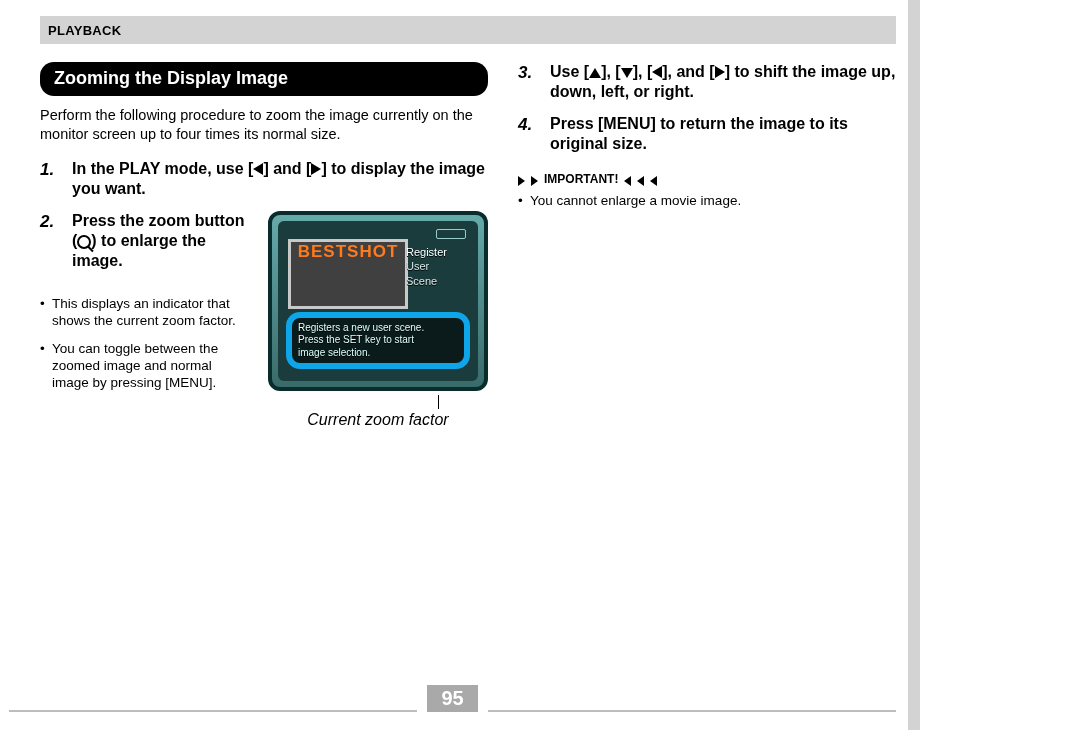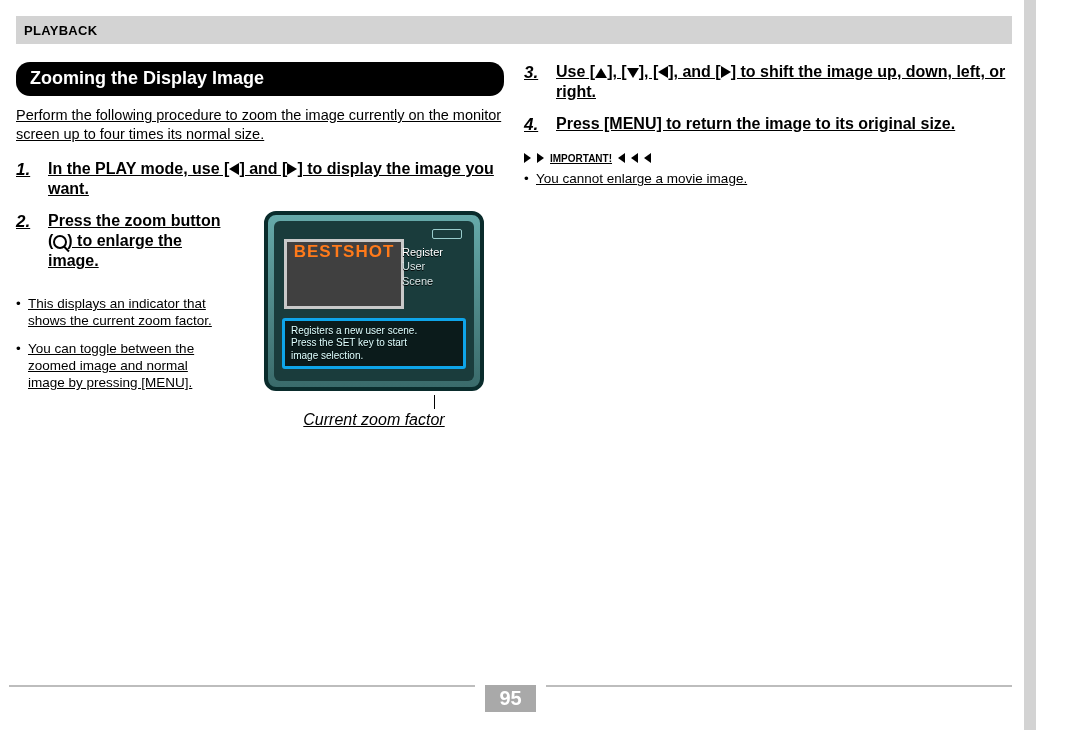--- a/index.html
+++ b/index.html
@@ -1,52 +1,52 @@
 <!DOCTYPE html>
 <html><head>
 <meta charset="utf-8">
 <style>
   * { box-sizing: border-box; margin: 0; padding: 0; }
   html, body { width: 1080px; height: 730px; font-family: Arial, Helvetica, sans-serif; background: #fff; }
-  .page { width: 1036px; height: 730px; padding: 16px 24px 0 16px; position: relative; }
+  .page { width: 920px; height: 730px; padding: 16px 24px 0 40px; position: relative; }
   .header-bar { background: #d3d3d3; height: 28px; display: flex; align-items: center; padding-left: 8px; margin-bottom: 18px; }
   .header-bar span { font-weight: bold; font-size: 13px; letter-spacing: 0.3px; }
-  .columns { display: flex; gap: 20px; text-decoration: underline; }
+  .columns { display: flex; gap: 30px; }
   .col { flex: 1 1 0; }
   .section-pill { background: #000; color: #fff; border-radius: 14px; padding: 6px 14px 7px 14px; font-weight: bold; font-size: 18px; width: 100%; margin-bottom: 10px; }
   .intro { font-size: 14.5px; line-height: 1.28; margin-bottom: 16px; }
   .step { display: flex; gap: 8px; font-weight: bold; font-size: 16px; line-height: 1.25; margin-bottom: 12px; }
   .step .num { font-style: italic; font-weight: bold; width: 24px; flex: 0 0 24px; font-size: 17px; }
   .step .txt { flex: 1; }
   .step2row { display: flex; gap: 18px; align-items: flex-start; }
   .step2left { flex: 0 0 210px; }
   .bullets { font-size: 13.5px; line-height: 1.28; margin-top: 24px; }
   .bullets li { list-style: none; position: relative; padding-left: 12px; margin-bottom: 10px; }
   .bullets li::before { content: "•"; position: absolute; left: 0; top: 0; }
   .figure-wrap { flex: 1; display: flex; flex-direction: column; align-items: center; }
   .lcd { width: 220px; height: 180px; background: linear-gradient(#6aa, #3a6b6b); border: 4px solid #0a2c2c; border-radius: 12px; position: relative; overflow: hidden; }
   .lcd-inner { position: absolute; inset: 6px; background: #1a3c3c; border-radius: 6px; }
   .bestshot { position: absolute; left: 10px; top: 18px; width: 120px; height: 70px; background: #404040; border: 3px solid #c9c9c9; display: flex; align-items: flex-start; justify-content: center; color: #ff7a1a; font-weight: bold; font-size: 17px; letter-spacing: 1px; }
   .menu-box { position: absolute; right: 10px; top: 24px; width: 62px; color: #d9e6e6; font-size: 11px; line-height: 1.3; text-shadow: 0 1px 0 #000; }
   .menu-box .hl { color: #fff; }
   .batt { position: absolute; right: 12px; top: 8px; width: 30px; height: 10px; border: 1px solid #9cc; border-radius: 2px; }
-  .text-strip { position: absolute; left: 8px; right: 8px; bottom: 12px; background: rgba(0,0,0,0.55); border: 3px solid #0ea5e9; border-radius: 3px; padding: 4px 6px; color: #dff; font-size: 10px; line-height: 1.25; text-shadow: 0 1px 0 #000; }
+  .text-strip { position: absolute; left: 8px; right: 8px; bottom: 12px; background: rgba(0,0,0,0.55); border: 6px solid #0ea5e9; border-radius: 14px; padding: 4px 6px; color: #dff; font-size: 10px; line-height: 1.25; text-shadow: 0 1px 0 #000; }
   .pointer-line { width: 1px; height: 14px; background: #000; margin-top: 4px; margin-left: 120px; }
   .caption { font-style: italic; font-size: 16px; margin-top: 2px; text-align: center; }
-  .important-row { display: flex; align-items: flex-start; gap: 6px; font-weight: bold; font-size: 10px; margin: 18px 0 6px 0; }
+  .important-row { display: flex; align-items: flex-end; gap: 6px; font-weight: bold; font-size: 12px; margin: 18px 0 6px 0; }
   .tri-r { width: 0; height: 0; border-top: 5px solid transparent; border-bottom: 5px solid transparent; border-left: 7px solid #000; }
   .tri-l { width: 0; height: 0; border-top: 5px solid transparent; border-bottom: 5px solid transparent; border-right: 7px solid #000; }
   .arrow { display:inline-block; width:0; height:0; vertical-align: -1px; }
   .a-up { border-left:6px solid transparent; border-right:6px solid transparent; border-bottom:10px solid #000; }
   .a-down { border-left:6px solid transparent; border-right:6px solid transparent; border-top:10px solid #000; }
   .a-left { border-top:6px solid transparent; border-bottom:6px solid transparent; border-right:10px solid #000; }
   .a-right { border-top:6px solid transparent; border-bottom:6px solid transparent; border-left:10px solid #000; }
   .mag { display:inline-block; width:14px; height:14px; border:2px solid #000; border-radius:50%; position:relative; vertical-align:-3px; }
   .mag::after { content:""; position:absolute; width:7px; height:2px; background:#000; bottom:-3px; right:-5px; transform:rotate(45deg); }
-  .footer { position: absolute; left: 9px; right: 24px; bottom: 18px; display: flex; align-items: flex-start; }
+  .footer { position: absolute; left: 9px; right: 24px; bottom: 18px; display: flex; align-items: flex-end; }
   .footer .rule { flex: 1; height: 2px; background: #bdbdbd; }
   .footer .pn { background: #a9a9a9; color: #fff; font-weight: bold; font-size: 20px; padding: 2px 14px; margin: 0 10px; }
   .edge { position:absolute; top:0; right:0; width:12px; height:730px; background:#d3d3d3; }
   .col-right .bullets { margin-top: 4px; }
 </style>
 </head>
 <body>
 
 <div class="page">
   <div class="edge"></div>

